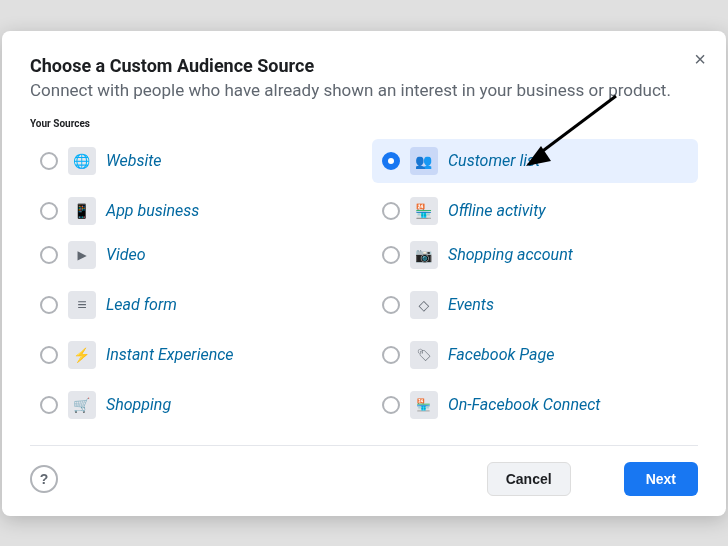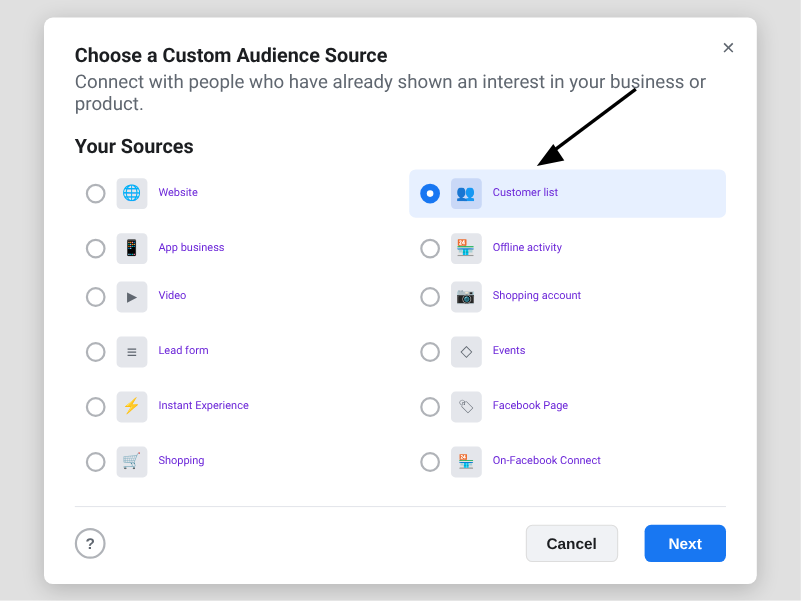--- a/index.html
+++ b/index.html
@@ -9,21 +9,21 @@
       display: flex;
       justify-content: center;
       align-items: center;
       width: 728px;
       height: 546px;
       overflow: hidden;
     }
     .dialog {
       background: #fff;
       border-radius: 8px;
-      width: 648px;
+      width: 724px;
       padding: 24px 28px 20px 28px;
       position: relative;
       box-shadow: 0 4px 20px rgba(0,0,0,0.2);
     }
     .dialog-header {
       margin-bottom: 4px;
     }
     .dialog-title {
       font-size: 18px;
       font-weight: 700;
@@ -39,21 +39,21 @@
       top: 18px;
       right: 20px;
       background: none;
       border: none;
       font-size: 20px;
       cursor: pointer;
       color: #606770;
       line-height: 1;
     }
     .section-label {
-      font-size: 18px;
+      font-size: 10px;
       font-weight: 700;
       color: #1c1e21;
       margin-top: 18px;
       margin-bottom: 10px;
     }
     .options-grid {
       display: grid;
       grid-template-columns: 1fr 1fr;
       gap: 6px 16px;
     }
@@ -95,22 +95,23 @@
       background: #e4e6eb;
       border-radius: 4px;
       display: flex;
       align-items: center;
       justify-content: center;
       flex-shrink: 0;
       font-size: 14px;
       color: #606770;
     }
     .option-label {
-      font-size: 10px;
-      color: #6d28d9;
+      font-size: 16px;
+      color: #0369a1;
+      font-style: italic;
     }
     .divider {
       height: 1px;
       background: #e4e6eb;
       margin: 18px 0 0 0;
     }
     .footer {
       display: flex;
       justify-content: space-between;
       align-items: center;
@@ -125,41 +126,42 @@
       cursor: pointer;
       display: flex;
       align-items: center;
       justify-content: center;
       font-size: 14px;
       color: #606770;
       font-weight: 700;
     }
     .footer-actions {
       display: flex;
-      gap: 24px;
+      gap: 10px;
     }
     .btn-cancel {
       padding: 8px 18px;
       border: 1px solid #ddd;
       background: #f0f2f5;
       border-radius: 6px;
       font-size: 14px;
       font-weight: 600;
       color: #1c1e21;
       cursor: pointer;
     }
     .btn-next {
       padding: 8px 22px;
       background: #1877f2;
       border: none;
       border-radius: 6px;
       font-size: 14px;
       font-weight: 600;
       color: #fff;
       cursor: pointer;
+      margin-left: 43px;
     }
     
     .arrow-annotation {
       position: absolute;
       top: 60px;
       right: 100px;
       pointer-events: none;
     }
   </style>
 </head>

